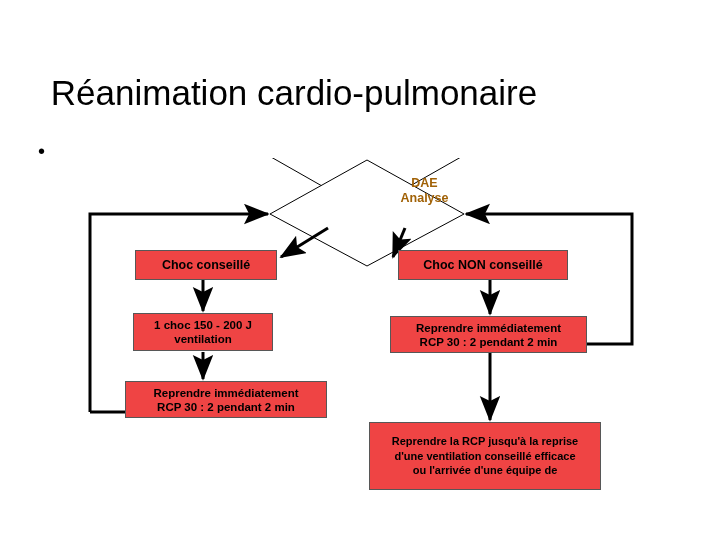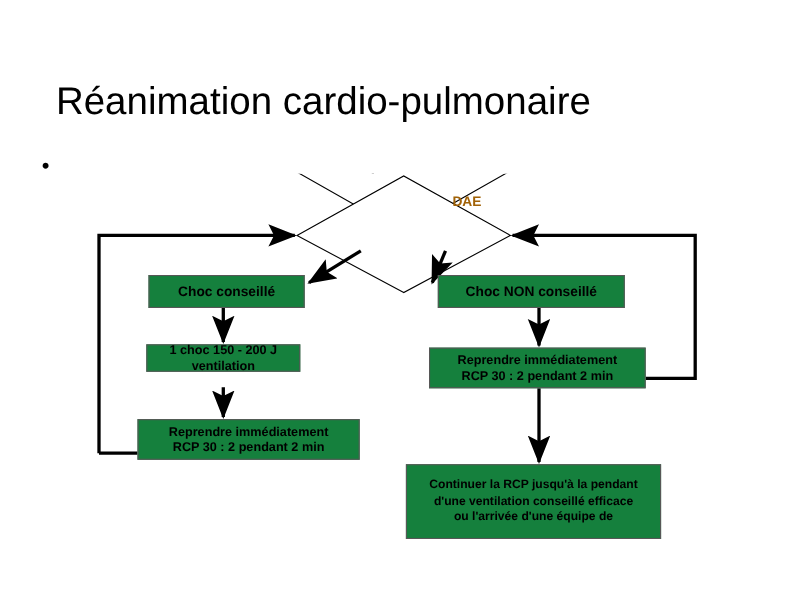--- a/index.html
+++ b/index.html
@@ -60,21 +60,21 @@
     width: 560px;
     height: 345px;
   }
   .figure svg {
     display: block;
   }
   .nodebox {
     position: absolute;
     box-sizing: border-box;
     border: 1px solid #575757;
-    background: #15803d;
+    background: #ef4444;
     display: flex;
     align-items: center;
     justify-content: center;
     text-align: center;
     font-weight: bold;
     color: #000000;
   }
   .nodebox .ln {
     display: block;
     white-space: nowrap;
@@ -82,21 +82,21 @@
   
   #box-choc-conseille {
     left: 50px; top: 92px; width: 142px; height: 30px;
     font-size: 12.5px; line-height: 15px;
   }
   #box-choc-non-conseille {
     left: 313px; top: 92px; width: 170px; height: 30px;
     font-size: 12.5px; line-height: 15px;
   }
   #box-choc-energie {
-    left: 48px; top: 155px; width: 140px; height: 25px;
+    left: 48px; top: 155px; width: 140px; height: 38px;
     font-size: 11.5px; line-height: 14px;
   }
   #box-rcp-right {
     left: 305px; top: 158px; width: 197px; height: 37px;
     font-size: 11.5px; line-height: 14px;
   }
   #box-rcp-left {
     left: 40px; top: 223px; width: 202px; height: 37px;
     font-size: 11.5px; line-height: 14px;
   }
@@ -158,20 +158,21 @@
 
       <line x1="118" y1="122" x2="118" y2="153" stroke="#000000" stroke-width="3" marker-end="url(#ahs)"></line>
       <line x1="118" y1="194" x2="118" y2="221" stroke="#000000" stroke-width="3" marker-end="url(#ahs)"></line>
 
       <line x1="405" y1="122" x2="405" y2="156" stroke="#000000" stroke-width="3" marker-end="url(#ahs)"></line>
       <line x1="405" y1="195" x2="405" y2="262" stroke="#000000" stroke-width="3" marker-end="url(#ahs)"></line>
     </svg>
 
     <div class="diamond-label">
       <span class="ln">DAE</span>
+      <span class="ln">Analyse</span>
     </div>
 
     <div class="nodebox" id="box-choc-conseille">
       <div>
         <span class="ln">Choc conseillé</span>
       </div>
     </div>
 
     <div class="nodebox" id="box-choc-non-conseille">
       <div>
@@ -195,20 +196,20 @@
 
     <div class="nodebox" id="box-rcp-left">
       <div>
         <span class="ln">Reprendre immédiatement</span>
         <span class="ln">RCP 30 : 2 pendant 2 min</span>
       </div>
     </div>
 
     <div class="nodebox" id="box-continuer">
       <div>
-        <span class="ln">Continuer la RCP jusqu'à la pendant</span>
+        <span class="ln">Reprendre la RCP jusqu'à la reprise</span>
         <span class="ln">d'une ventilation conseillé efficace</span>
         <span class="ln">ou l'arrivée d'une équipe de</span>
       </div>
     </div>
 
   </div>
 </div>
 
 </body></html>

